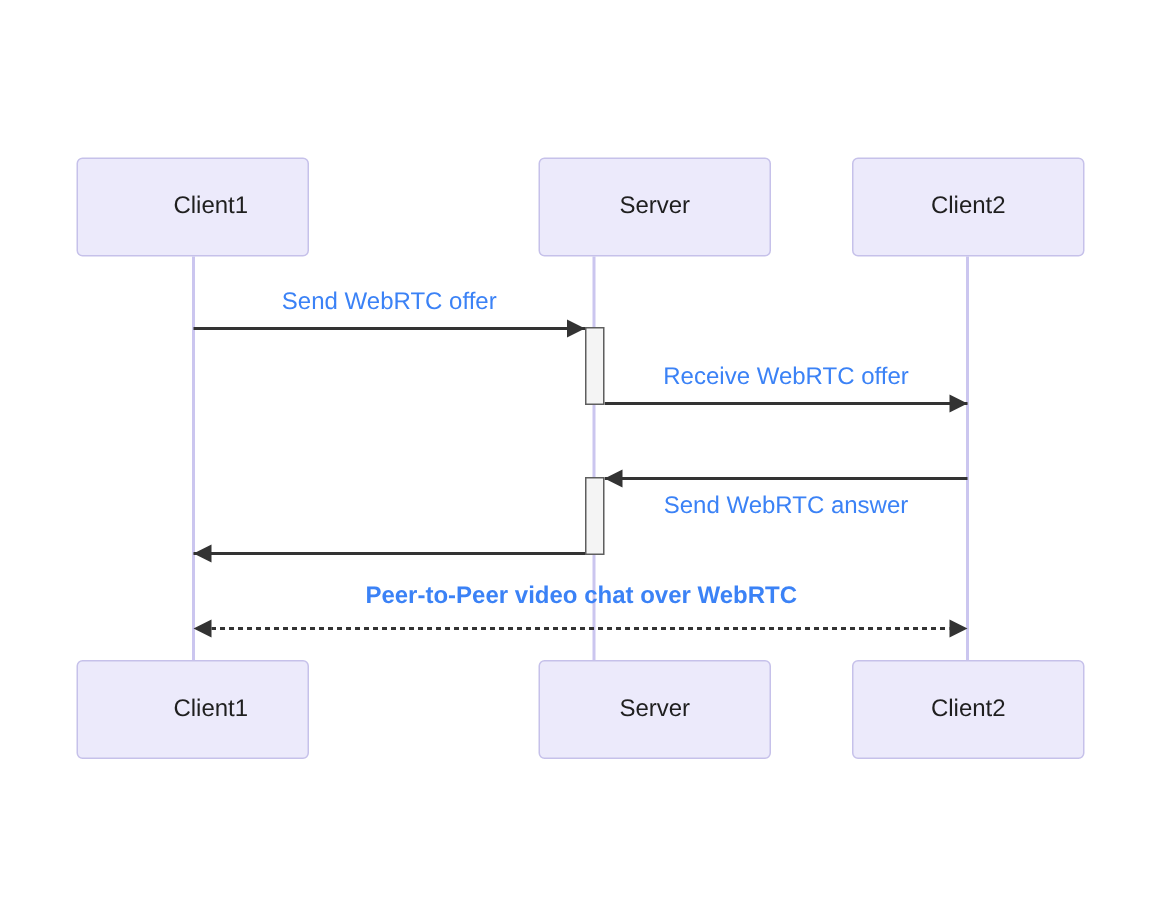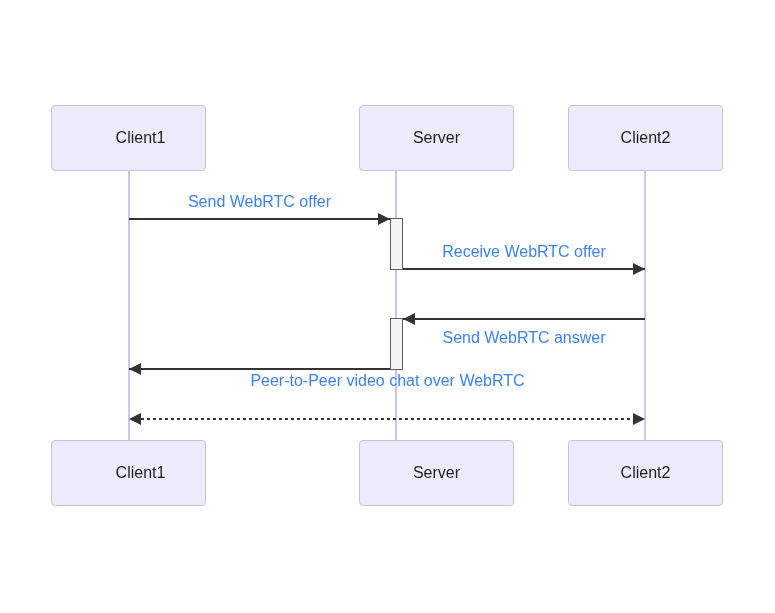--- a/index.html
+++ b/index.html
@@ -120,21 +120,21 @@
 
   <div class="msg-label" style="left:403px; top:304px; width:242px;margin-top:24px;">Send WebRTC answer</div>
   <div class="msg-line" style="left:403px; top:318px; width:242px;"></div>
   <div class="arrowhead left" style="left:403px; top:313px;"></div>
 
   <div class="activation act-2"></div>
 
   <div class="msg-line" style="left:129px; top:368px; width:267px;"></div>
   <div class="arrowhead left" style="left:129px; top:363px;"></div>
 
-  <div class="msg-label" style="left:132px; top:371px; width:511px;">Peer-to-Peer video chat over WebRTC</div>
+  <div class="msg-label" style="left:132px; top:388px; width:511px;font-weight:bold;">Peer-to-Peer video chat over WebRTC</div>
   <div class="msg-line dashed" style="left:141px; top:418px; width:492px;"></div>
   <div class="arrowhead left" style="left:129px; top:413px;"></div>
   <div class="arrowhead right" style="left:633px; top:413px;"></div>
 
   <div class="actor row-top col-client1">
     <span>Client1</span>
   </div>
   <div class="actor row-top col-server">
     <span>Server</span>
   </div>

